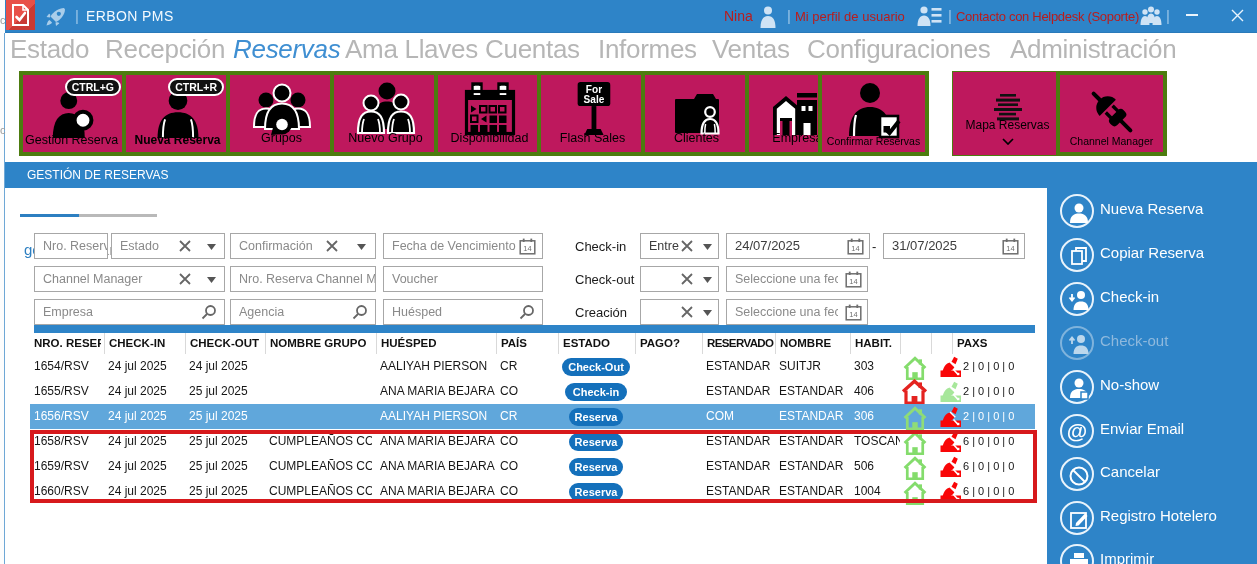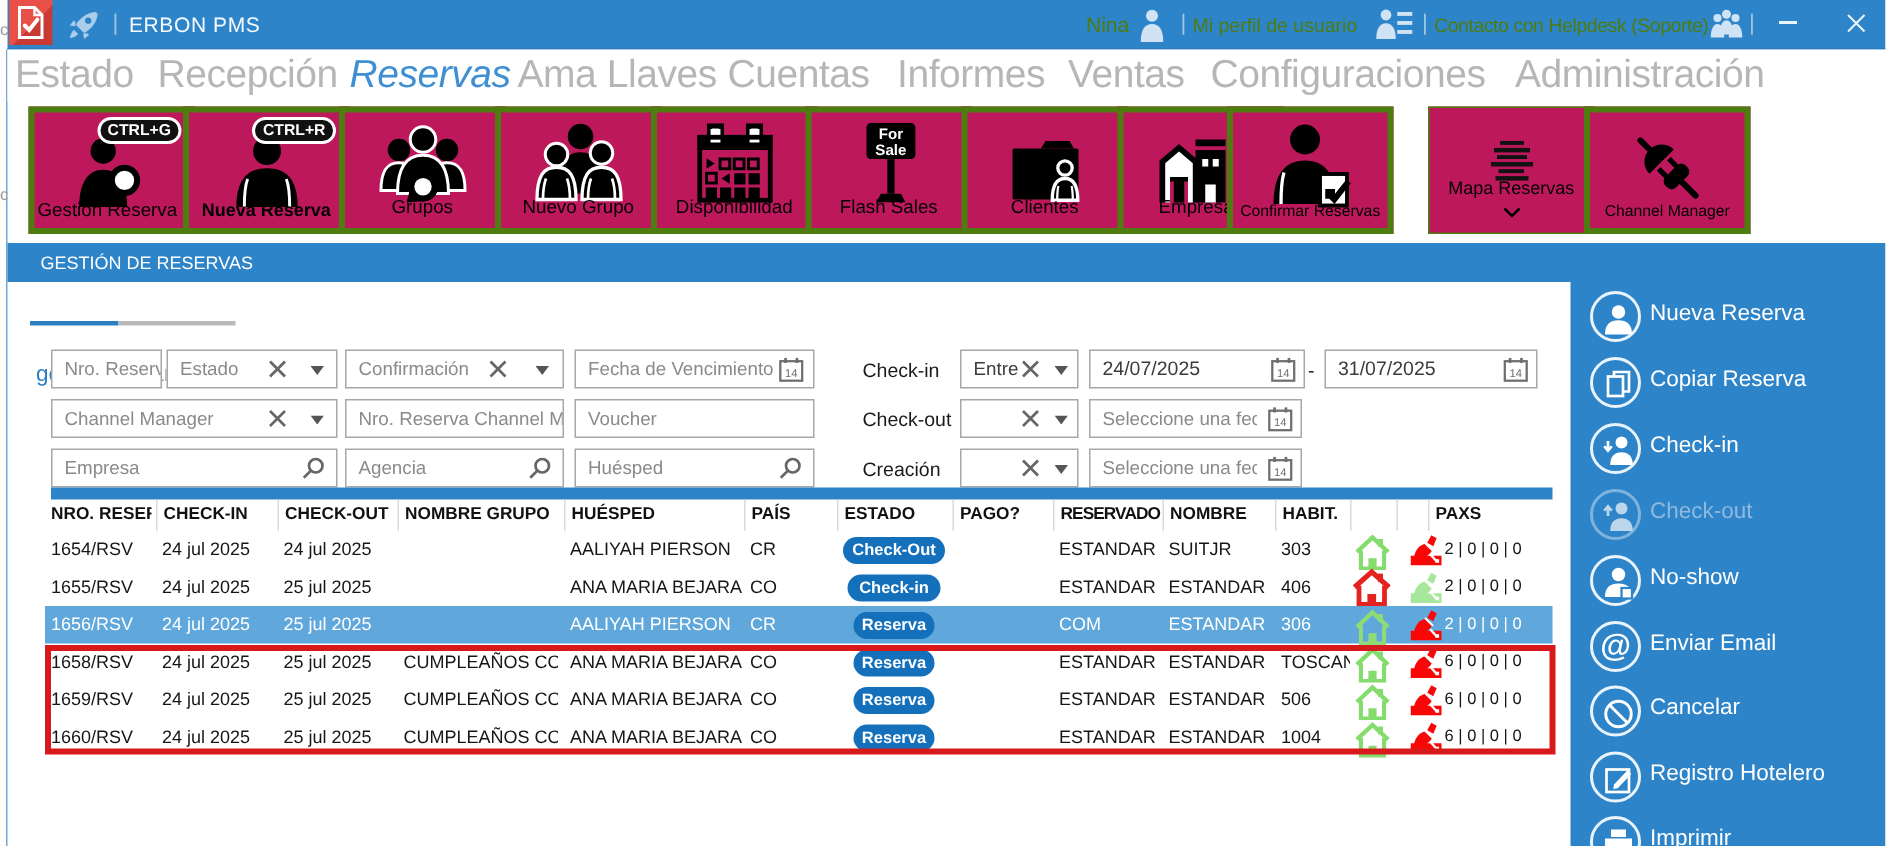--- a/index.html
+++ b/index.html
@@ -9,21 +9,21 @@
 .abs { position:absolute; }
 
 
 #leftstrip { left:0; top:0; width:5px; height:564px; background:#fdfdfd; }
 #leftline { left:4px; top:33px; width:1px; height:531px; background:#6fa8d6; }
 
 
 #titlebar { left:5px; top:0; width:1252px; height:33px; background:#2e84c8; border-bottom:1px solid #2a7aba; }
 #redicon { left:6px; top:0; width:29px; height:30px;
   background:linear-gradient(135deg,#e85048 0%,#e85048 55%,#c93a34 55%,#c93a34 100%); }
-.tb-text { color:#4d7c0f; font-size:15px; }
+.tb-text { color:#b91c1c; font-size:15px; }
 .tb-sep { color:#9cc6e8; font-size:15px; }
 #erbon { left:86px; top:8px; color:#f4fafe; font-size:14px; letter-spacing:0.4px; }
 
 
 #menubar { left:5px; top:33px; width:1252px; height:35px; background:#fff; white-space:nowrap; }
 .menu-item { position:absolute; top:1px; color:#b6b6b6; font-size:26px; letter-spacing:-0.3px; }
 .menu-sel { color:#3f8fd2;font-style:italic; }
 
 
 .tbtn { position:absolute; top:71px; width:111px; height:85px; background:#be185d;

